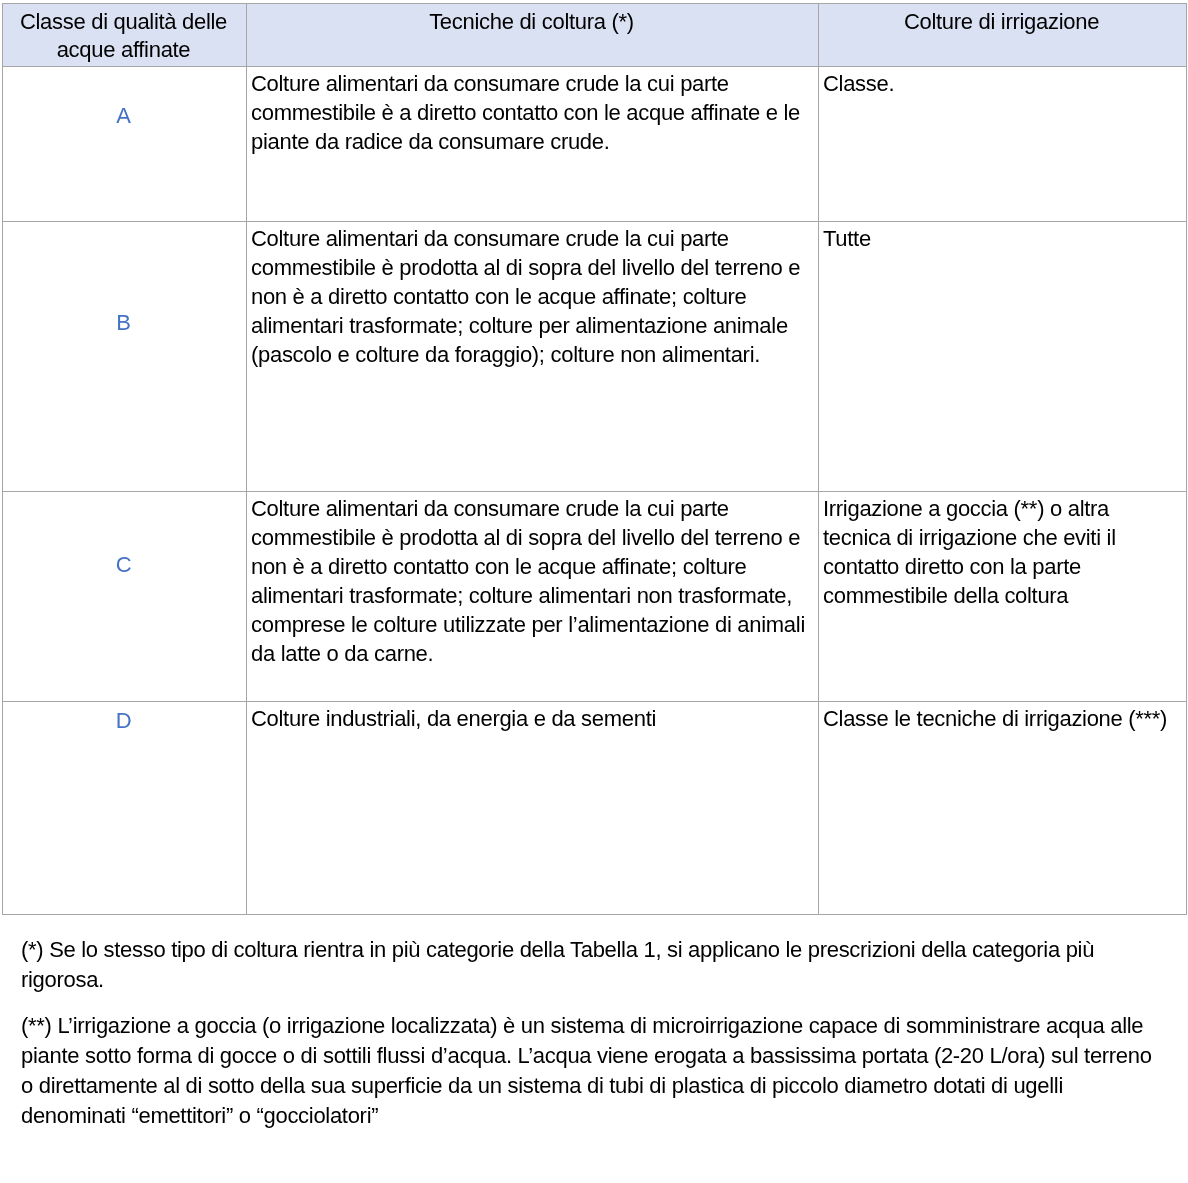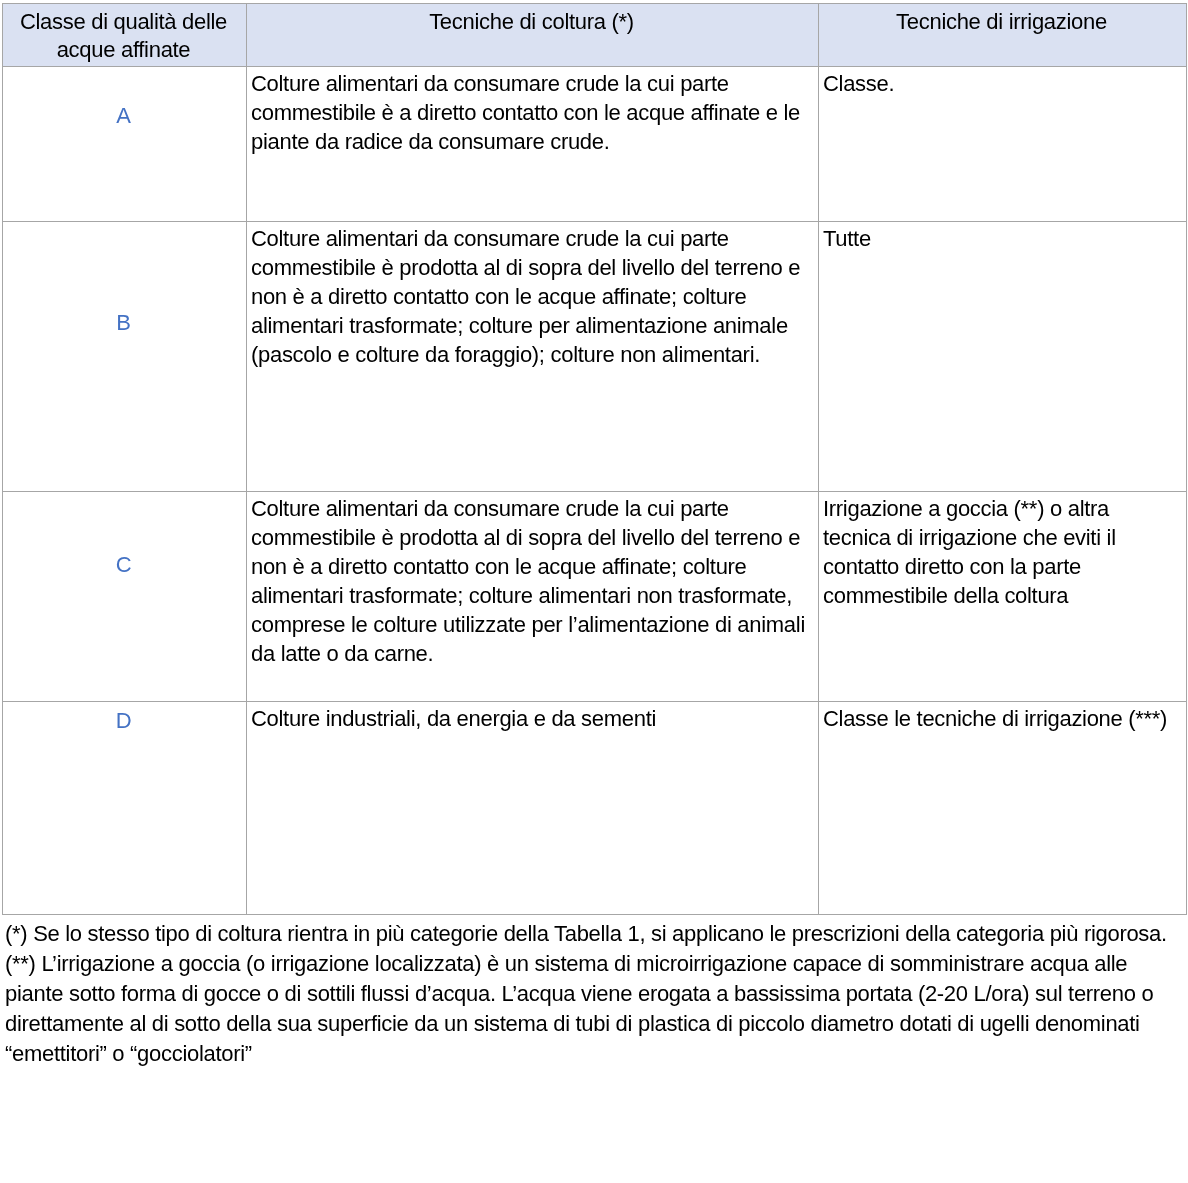--- a/index.html
+++ b/index.html
@@ -53,39 +53,39 @@
   tr.row-a td.classe { padding-top: 34px; }
   tr.row-b td.classe { padding-top: 86px; }
   tr.row-c td.classe { padding-top: 58px; }
   tr.row-d td.classe { padding-top: 4px; }
   .footnotes {
     padding: 4px 5px 0 5px;
     font-size: 22px;
     line-height: 30px;
   }
   .footnotes p {
-    margin: 0;
+    margin: 16px;
   }
 </style>
 </head>
 <body>
 
 <div class="page">
 
   <table class="qtable">
     <colgroup>
       <col class="c1">
       <col class="c2">
       <col class="c3">
     </colgroup>
     <thead>
       <tr>
         <th>Classe di qualità delle acque affinate</th>
         <th>Tecniche di coltura (*)</th>
-        <th>Tecniche di irrigazione</th>
+        <th>Colture di irrigazione</th>
       </tr>
     </thead>
     <tbody>
       <tr class="row-a">
         <td class="classe">A</td>
         <td>Colture alimentari da consumare crude la cui parte commestibile è a diretto contatto con le acque affinate e le piante da radice da consumare crude.</td>
         <td>Classe.</td>
       </tr>
       <tr class="row-b">
         <td class="classe">B</td>

